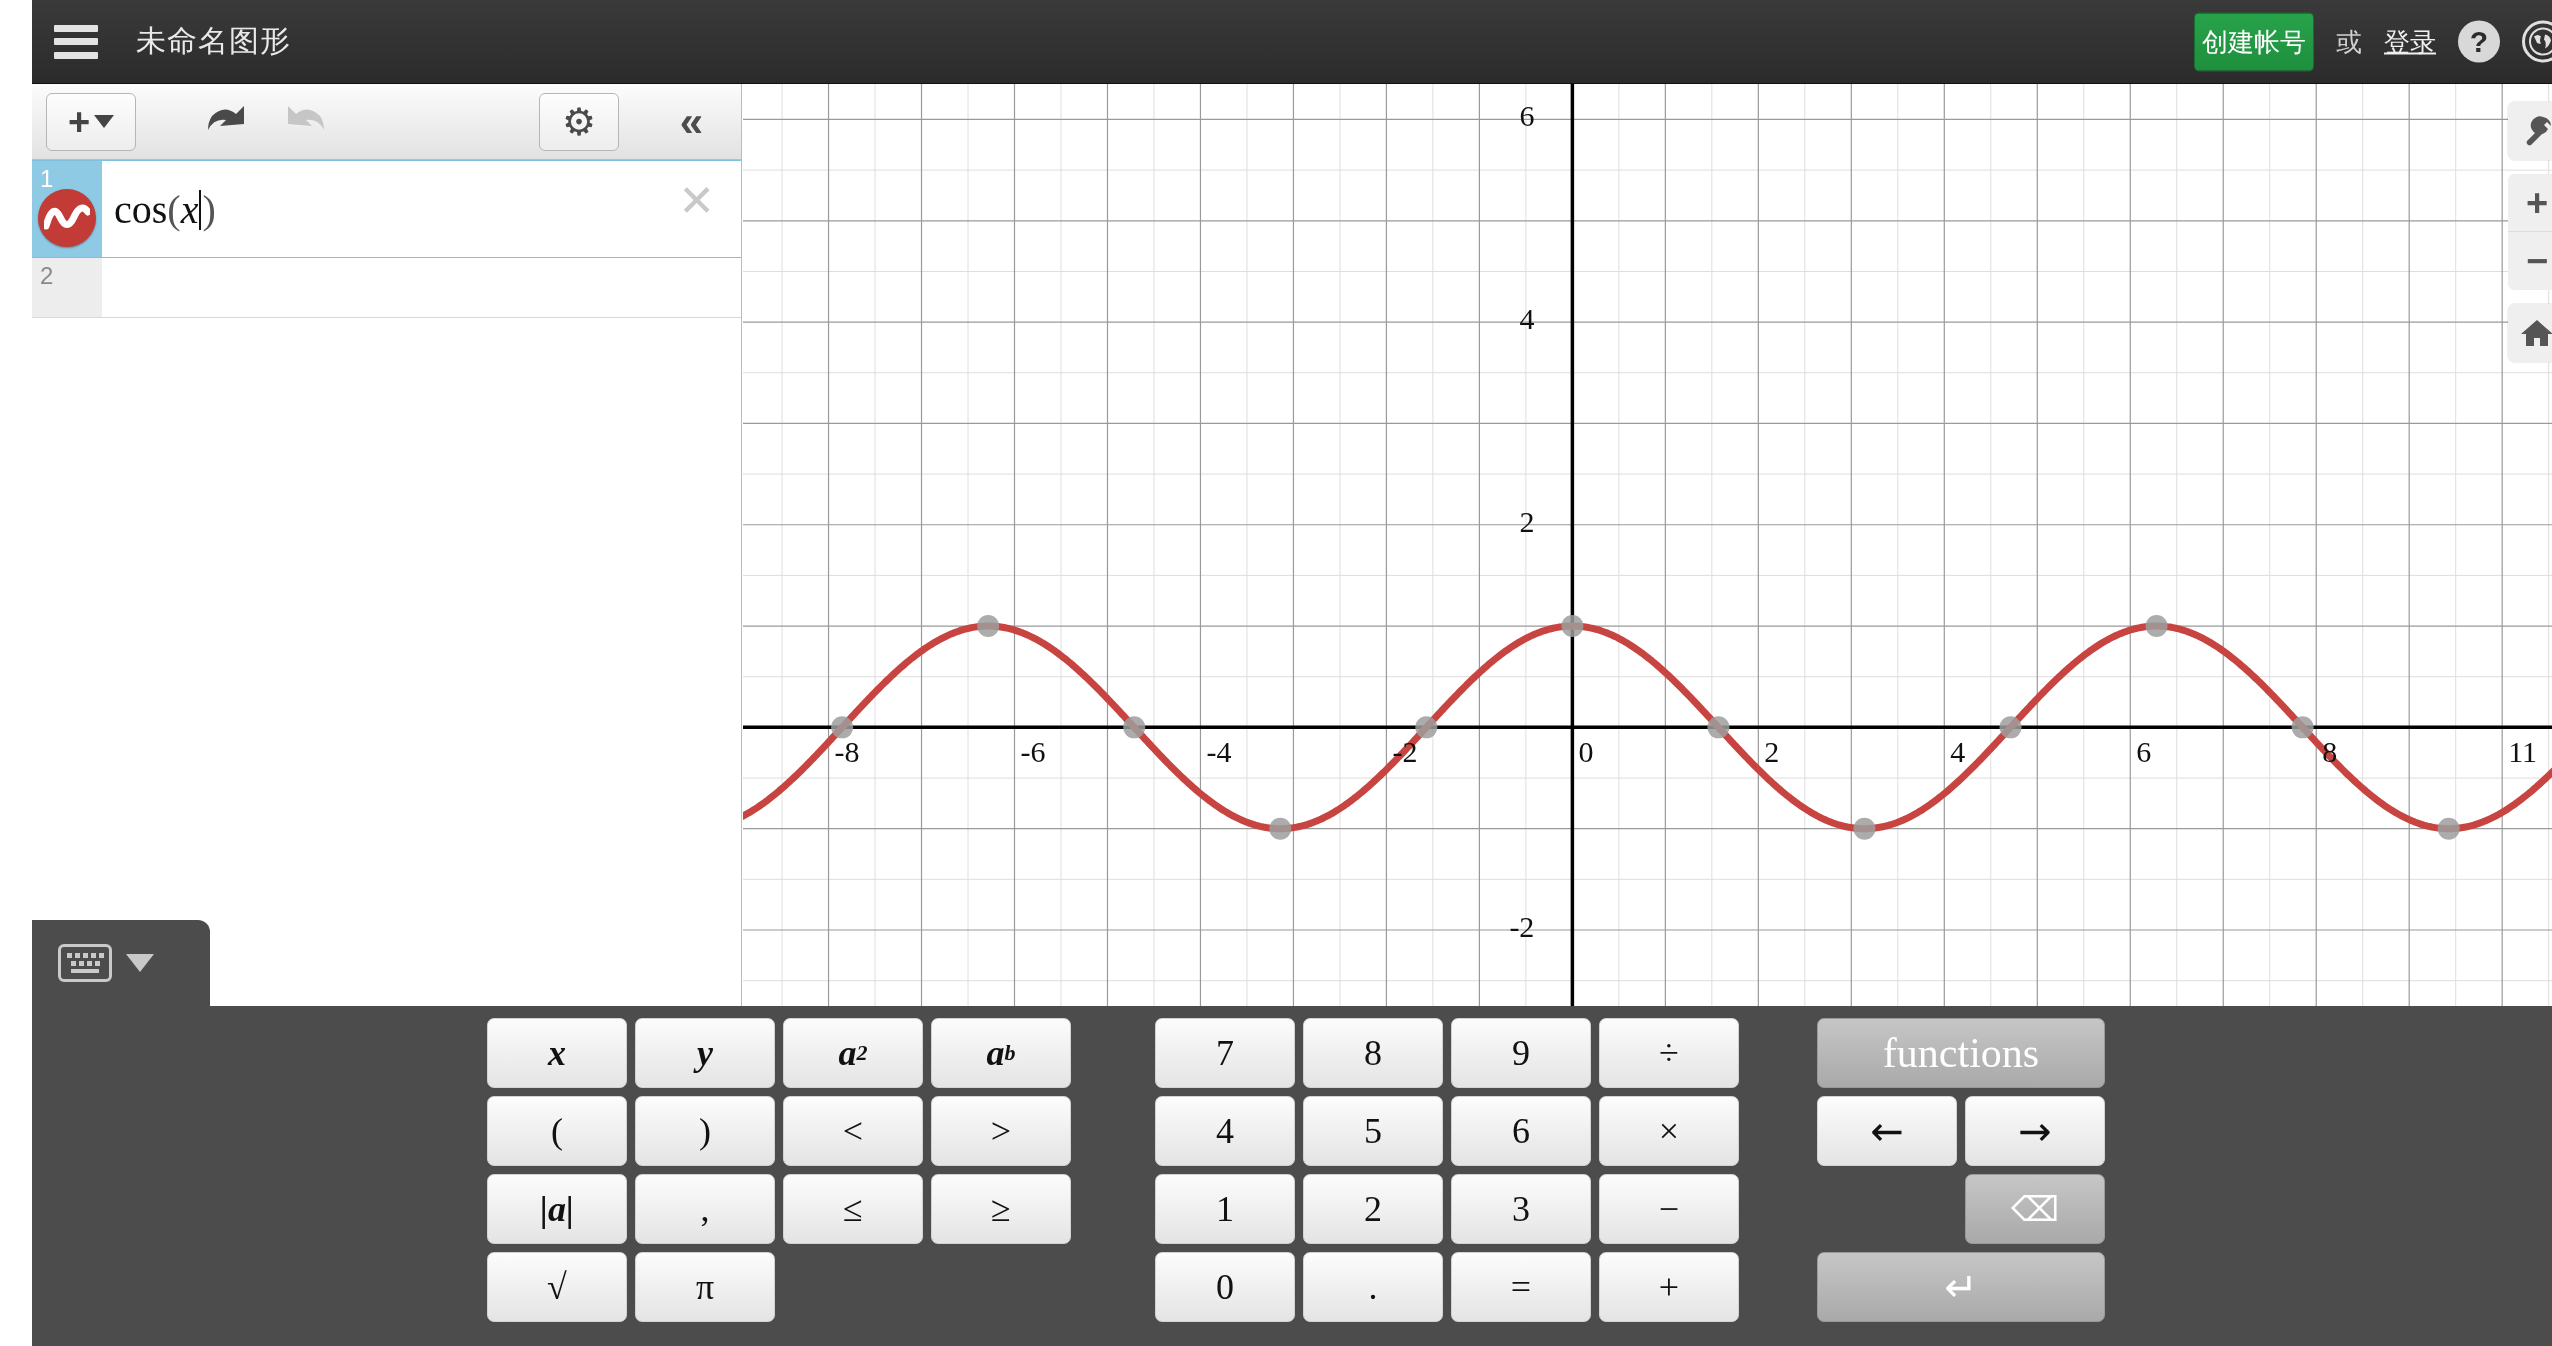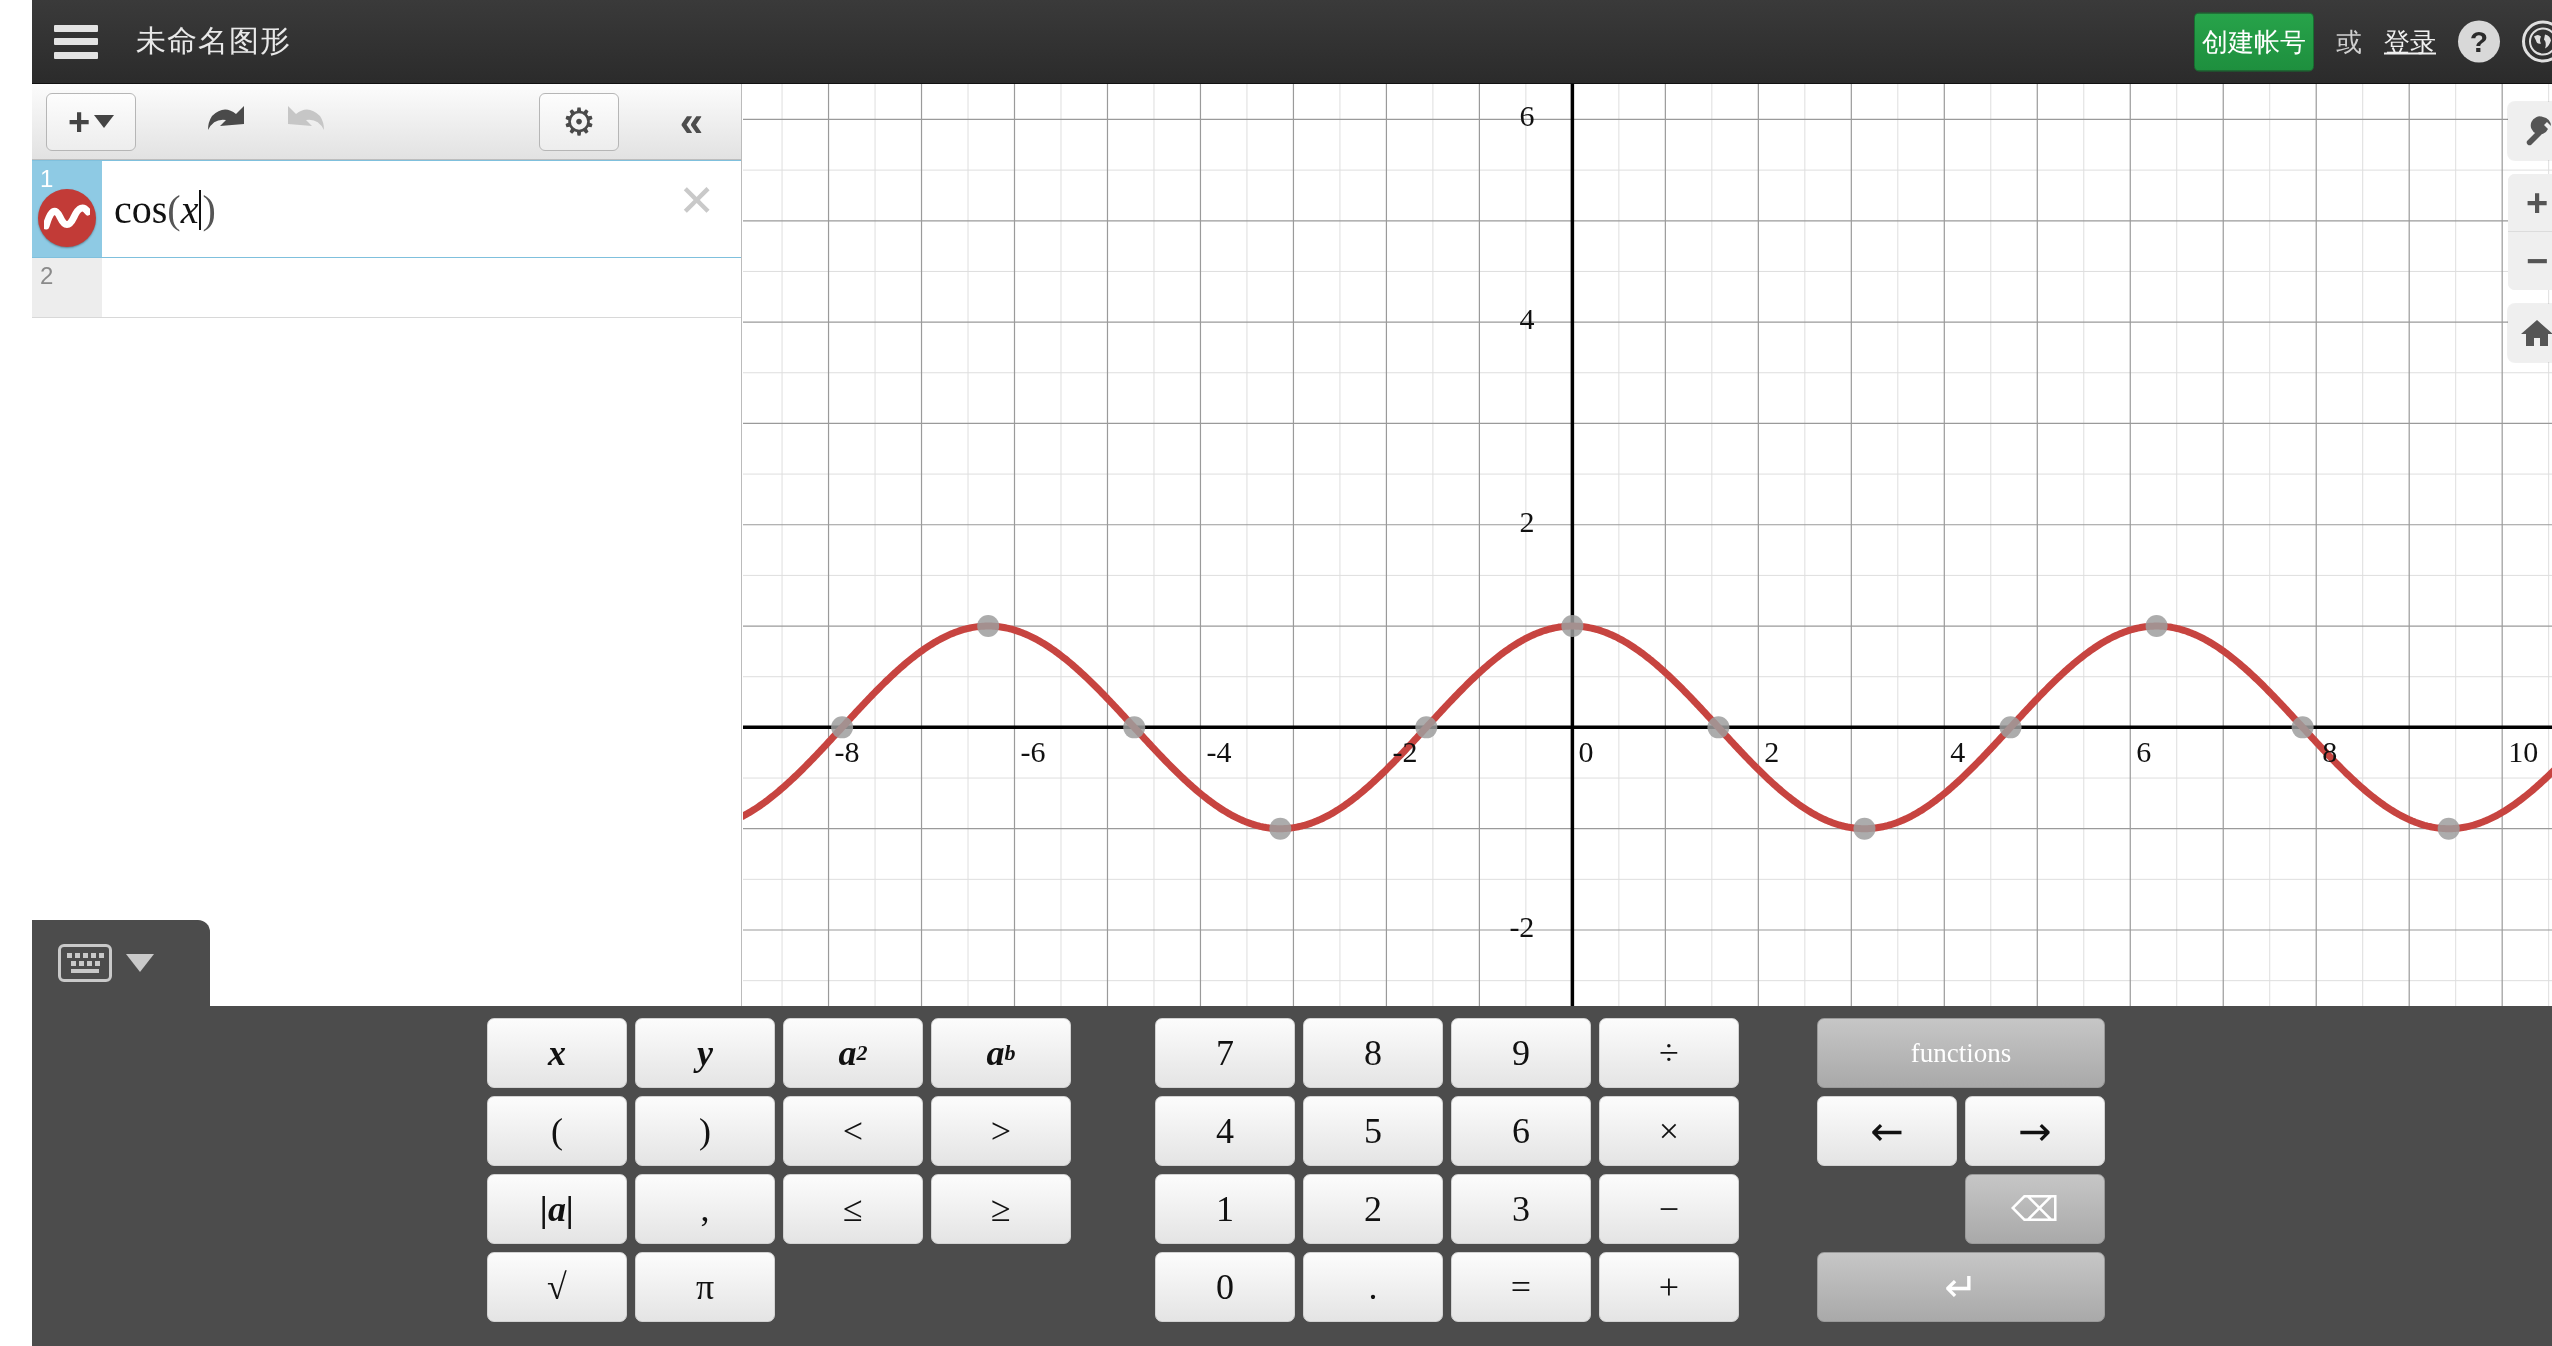--- a/index.html
+++ b/index.html
@@ -214,21 +214,21 @@
     user-select: none;
   }
   .key.dark {
     background: linear-gradient(#c6c6c6, #a9a9a9);
     border-color: #9a9a9a; color: #fff;
   }
   .key.italic { font-style: italic; font-weight: bold; }
   .key.span2 { grid-column: span 2; }
   .key sup { font-size: 22px; vertical-align: super; font-style: italic; }
   .key .abc { letter-spacing: 8px; font-size: 34px; }
-  .key .fn-label { font-size: 27px; }
+  .key .fn-label { font-size: 42px; }
   .key .arrow-glyph { font-size: 40px; font-family: "DejaVu Sans", sans-serif; }
   .key .bksp { font-size: 34px; font-family: "DejaVu Sans", sans-serif; }
   .spacer { }
 </style>
 </head>
 <body>
 
 <div id="app">
 
   <div class="header">
@@ -384,21 +384,21 @@
     <div id="axis-labels">
         <div class="axis-label" style="left: 91.5414px; top: 651.374px;">-8</div>
         <div class="axis-label" style="left: 277.501px; top: 651.374px;">-6</div>
         <div class="axis-label" style="left: 463.461px; top: 651.374px;">-4</div>
         <div class="axis-label" style="left: 649.42px; top: 651.374px;">-2</div>
         <div class="axis-label" style="left: 835.38px; top: 651.374px;">0</div>
         <div class="axis-label" style="left: 1021.34px; top: 651.374px;">2</div>
         <div class="axis-label" style="left: 1207.3px; top: 651.374px;">4</div>
         <div class="axis-label" style="left: 1393.26px; top: 651.374px;">6</div>
         <div class="axis-label" style="left: 1579.22px; top: 651.374px;">8</div>
-        <div class="axis-label" style="left: 1765.18px; top: 651.374px;">10</div>
+        <div class="axis-label" style="left: 1765.18px; top: 651.374px;">11</div>
         <div class="axis-label" style="left: 791.38px; top: 826.011px; transform: translateX(-100%);">-2</div>
         <div class="axis-label" style="left: 791.38px; top: 420.736px; transform: translateX(-100%);">2</div>
         <div class="axis-label" style="left: 791.38px; top: 218.099px; transform: translateX(-100%);">4</div>
         <div class="axis-label" style="left: 791.38px; top: 15.4615px; transform: translateX(-100%);">6</div>
       </div>
 
     <div class="graph-controls">
       <div class="gc-btn">
         <svg width="34" height="34" viewBox="0 0 34 34" aria-hidden="true">
           <path d="M23 3 a9 9 0 1 0 5 12 l-4-4 3-3 4 4 A9 9 0 0 0 23 3 Z

